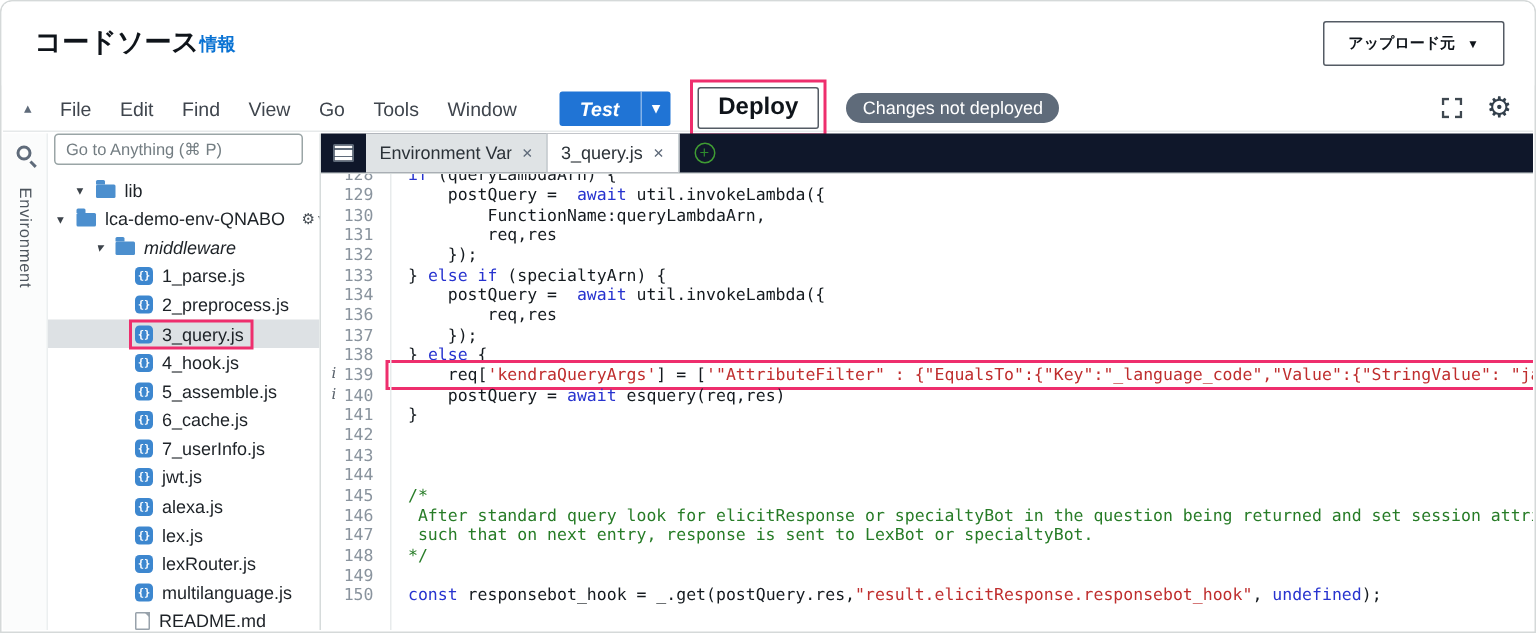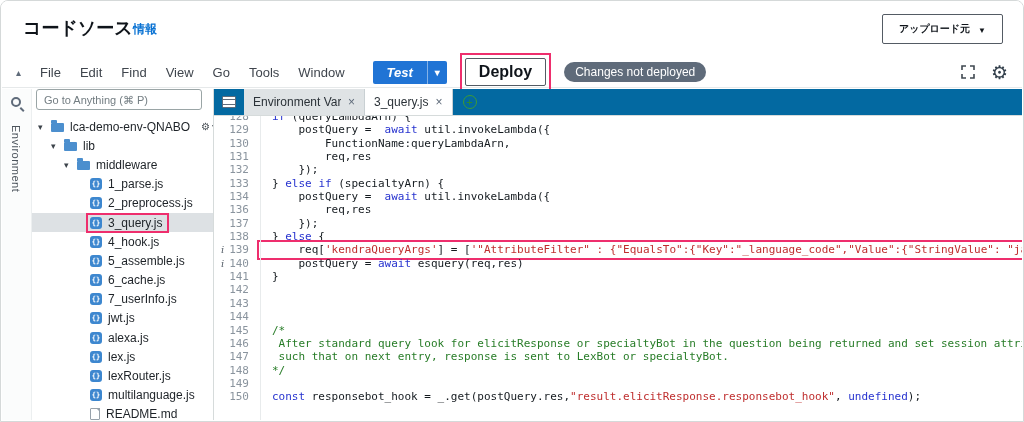--- a/index.html
+++ b/index.html
@@ -63,21 +63,21 @@
   .icon-js::before { content:"{}"; }
   .icon-doc { width:10px; height:12px; background:#fff; border:1px solid #98a2ab; border-radius:1px; position:relative; flex:0 0 10px; }
   .icon-doc::before { content:""; position:absolute; right:-1px; top:-1px; border-style:solid; border-width:0 4px 4px 0; border-color:transparent #98a2ab transparent transparent; }
   .tree-gear { margin-left:6px; color:#454c53; font-size:10px; }
   .tree-gear::before { content:"⚙"; }
   .tree-gear-caret { margin-left:2px; color:#454c53; font-size:8px; }
   .tree-gear-caret::before { content:"▾"; }
 
   
   .v-divider { position:absolute; left:212px; top:88px; bottom:1px; width:1px; background:#d6dbdb; }
-  .tabbar { position:absolute; left:213px; top:88px; right:1px; height:27px; background:#0369a1;
+  .tabbar { position:absolute; left:213px; top:88px; right:1px; height:27px; background:#0f172a;
             border-bottom:1px solid #d6dbdb; display:flex; align-items:stretch; }
   .tablist-icon { width:14px; height:12px; margin:7px 8px 0 8px; border:1px solid #5f6b7a; border-radius:1px;
                   background:repeating-linear-gradient(#fff 0 2px, #5f6b7a 2px 3px, #fff 3px 5px); cursor:pointer; }
   .tab-list { display:flex; }
   .tab { display:flex; align-items:center; padding:0 9px; background:#dfe3e5; border-right:1px solid #c9d0d3;
          font-size:12px; color:#2b3238; cursor:pointer; }
   .tab.active { background:#fff; }
   .tab-label { max-width:88px; overflow:hidden; white-space:nowrap; }
   .tab.active .tab-label { max-width:none; }
   .tab-close { margin-left:7px; color:#5f6b7a; font-size:12px; cursor:pointer; }
@@ -146,37 +146,37 @@
   <div class="rail">
     <span class="search-icon"></span>
     <span class="rail-label">Environment</span>
   </div>
 
   <div class="goto-row">
     <input class="goto-input" placeholder="Go to Anything (⌘ P)" style="">
   </div>
 
   <div class="tree">
+      <div class="tree-row" style="padding-left: 19px;">
+        <span class="tree-arrow"></span>
+        <span class="tree-core">
+          <span class="icon-folder"></span>
+          <span>lib</span>
+        </span>
+      </div>
       <div class="tree-row" style="padding-left: 6px;">
         <span class="tree-arrow"></span>
         <span class="tree-core">
           <span class="icon-folder"></span>
           <span>lca-demo-env-QNABO</span>
         </span>
         <span class="tree-gear"></span>
         <span class="tree-gear-caret"></span>
       </div>
-      <div class="tree-row" style="padding-left: 19px;">
-        <span class="tree-arrow"></span>
-        <span class="tree-core">
-          <span class="icon-folder"></span>
-          <span>lib</span>
-        </span>
-      </div>
-      <div class="tree-row" style="padding-left: 32px;">
+      <div class="tree-row" style="padding-left: 32px; font-style: italic;">
         <span class="tree-arrow"></span>
         <span class="tree-core">
           <span class="icon-folder"></span>
           <span>middleware</span>
         </span>
       </div>
       <div class="tree-row" style="padding-left: 45px;">
         <span class="tree-spacer"></span>
         <span class="tree-core">
           <span class="icon-js"></span>

